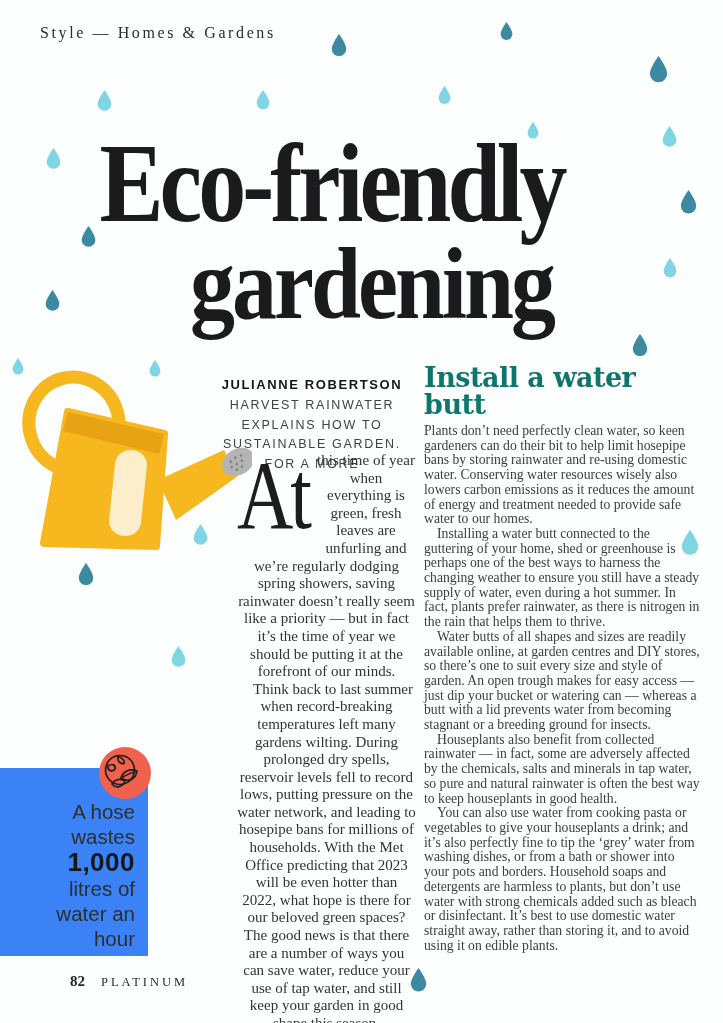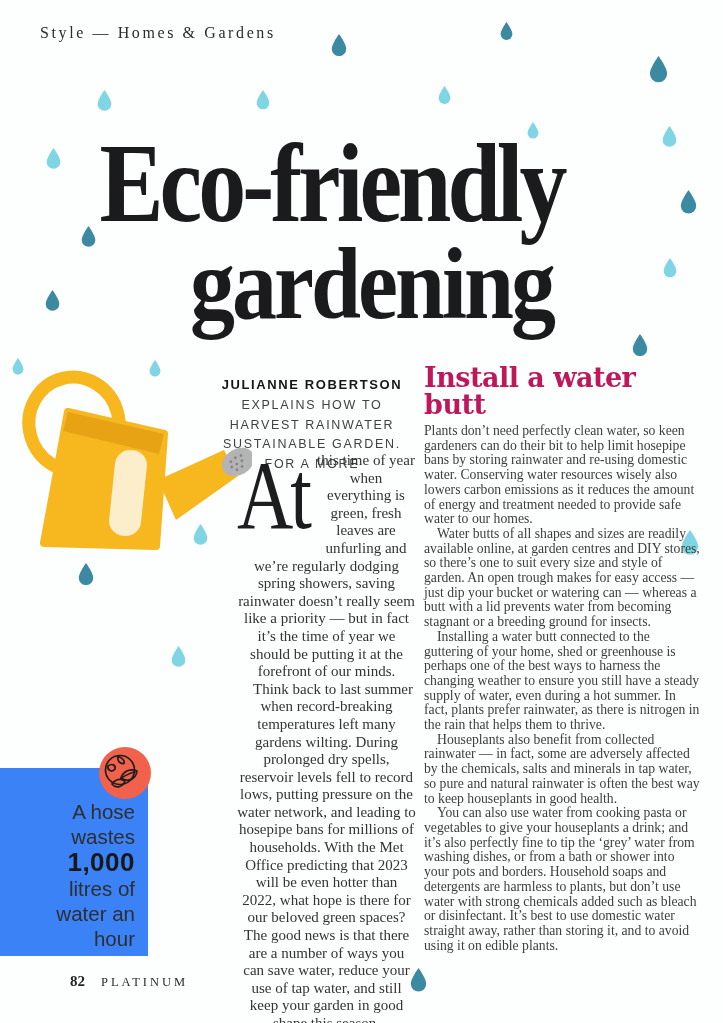--- a/index.html
+++ b/index.html
@@ -20,21 +20,21 @@
   .sf{font-size:12.5px;letter-spacing:1.7px;color:#414141;line-height:19.5px;}
   .col-intro{position:absolute;left:237px;top:452px;width:179px;font-size:15px;
              line-height:17.6px;color:#333;z-index:2;}
   .col-intro p{margin:0;text-align:center;}
   .dropcap{float:left;font-size:78px;line-height:.82;letter-spacing:-3px;height:86px;
            transform:scaleY(1.25);transform-origin:0 0;margin:3px 7px 0 0;color:#1d1d1f;}
   .indent{text-indent:13px;}
   .col-main{position:absolute;left:424px;top:364px;width:276px;font-size:13.7px;
             line-height:14.7px;color:#3d3d3d;z-index:2;}
   .col-main h2{margin:0 0 6px 0;font-family:"DejaVu Serif",serif;font-size:27px;
-               font-weight:700;letter-spacing:-.5px;line-height:1;color:#be185d;}
+               font-weight:700;letter-spacing:-.5px;line-height:1;color:#0f766e;}
   .col-main p{margin:0;}
   .callout{position:absolute;left:0;top:768px;width:148px;height:188px;background:#3b82f6;
            z-index:1;font-family:"Liberation Sans",sans-serif;}
   .callout-lines{padding-top:31px;}
   .cl{text-align:right;padding-right:13px;font-size:20.5px;line-height:25px;color:#2e2e2e;}
   .cl.big{font-size:26px;line-height:27px;font-weight:700;color:#181818;letter-spacing:.5px;}
   .badge{position:absolute;left:95px;top:745px;z-index:3;}
   .footer{position:absolute;left:38px;top:972px;z-index:2;color:#262626;}
   .pn{font-weight:700;font-size:15px;padding-left:32px;}
   .mag{font-size:12.5px;letter-spacing:3px;margin-left:12px;color:#2b2b2b;}
@@ -131,36 +131,36 @@
       <circle cx="218" cy="105" r="1.4" fill="#858585"></circle>
       <circle cx="224" cy="105" r="1.4" fill="#858585"></circle>
       <circle cx="230" cy="105" r="1.4" fill="#858585"></circle>
       <circle cx="221" cy="110" r="1.4" fill="#858585"></circle>
       <circle cx="227" cy="110" r="1.4" fill="#858585"></circle>
     </g>
   </svg>
 
   <div class="byline">
     <div class="author">JULIANNE ROBERTSON</div>
+    <div class="sf">HARVEST RAINWATER</div>
     <div class="sf">EXPLAINS HOW TO</div>
-    <div class="sf">HARVEST RAINWATER</div>
     <div class="sf">SUSTAINABLE GARDEN.</div>
     <div class="sf">FOR A MORE</div>
   </div>
 
   <div class="col-intro">
     <p><span class="dropcap">At</span><span>this time of year when everything is green, fresh leaves are unfurling and we’re regularly dodging spring showers, saving rainwater doesn’t really seem like a priority — but in fact it’s the time of year we should be putting it at the forefront of our minds.</span></p>
     <p class="indent">Think back to last summer when record-breaking temperatures left many gardens wilting. During prolonged dry spells, reservoir levels fell to record lows, putting pressure on the water network, and leading to hosepipe bans for millions of households. With the Met Office predicting that 2023 will be even hotter than 2022, what hope is there for our beloved green spaces? The good news is that there are a number of ways you can save water, reduce your use of tap water, and still keep your garden in good shape this season.</p>
   </div>
 
   <div class="col-main">
     <h2>Install a water butt</h2>
     <p>Plants don’t need perfectly clean water, so keen gardeners can do their bit to help limit hosepipe bans by storing rainwater and re-using domestic water. Conserving water resources wisely also lowers carbon emissions as it reduces the amount of energy and treatment needed to provide safe water to our homes.</p>
+    <p class="indent">Installing a water butt connected to the guttering of your home, shed or greenhouse is perhaps one of the best ways to harness the changing weather to ensure you still have a steady supply of water, even during a hot summer. In fact, plants prefer rainwater, as there is nitrogen in the rain that helps them to thrive.</p>
     <p class="indent">Water butts of all shapes and sizes are readily available online, at garden centres and DIY stores, so there’s one to suit every size and style of garden. An open trough makes for easy access — just dip your bucket or watering can — whereas a butt with a lid prevents water from becoming stagnant or a breeding ground for insects.</p>
-    <p class="indent">Installing a water butt connected to the guttering of your home, shed or greenhouse is perhaps one of the best ways to harness the changing weather to ensure you still have a steady supply of water, even during a hot summer. In fact, plants prefer rainwater, as there is nitrogen in the rain that helps them to thrive.</p>
     <p class="indent">Houseplants also benefit from collected rainwater — in fact, some are adversely affected by the chemicals, salts and minerals in tap water, so pure and natural rainwater is often the best way to keep houseplants in good health.</p>
     <p class="indent">You can also use water from cooking pasta or vegetables to give your houseplants a drink; and it’s also perfectly fine to tip the ‘grey’ water from washing dishes, or from a bath or shower into your pots and borders. Household soaps and detergents are harmless to plants, but don’t use water with strong chemicals added such as bleach or disinfectant. It’s best to use domestic water straight away, rather than storing it, and to avoid using it on edible plants.</p>
   </div>
 
   <div class="callout">
     <div class="callout-lines">
       <div class="cl">A hose</div>
       <div class="cl">wastes</div>
       <div class="cl big">1,000</div>
       <div class="cl">litres of</div>

